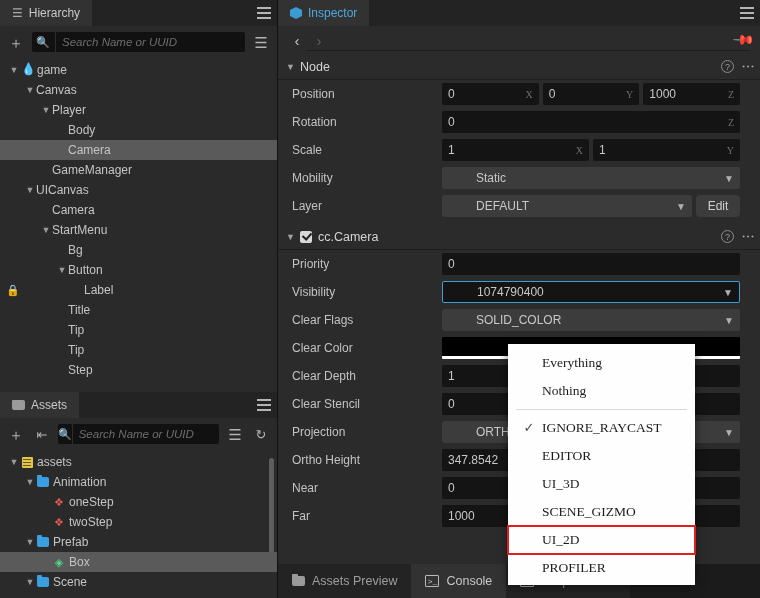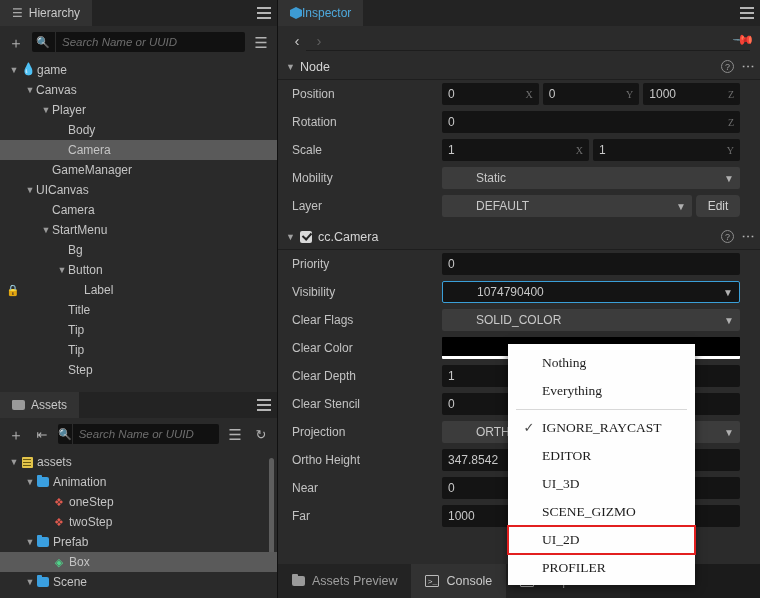--- a/index.html
+++ b/index.html
@@ -74,21 +74,21 @@
   .anim { color: #e05a4f; font-size: 11px; line-height: 1; }
   .prefab { color: #4fd48a; font-size: 11px; line-height: 1; }
 
   
   .vscroll { position: absolute; right: 3px; top: 8px; width: 5px; height: 104px;
              background: #5e5e5e; border-radius: 3px; }
 
   
   .right-col { flex: 1; height: 598px; display: flex; flex-direction: column; background: #2b2b2b; }
   .insp-tabbar { height: 26px; background: #1b1b1b; display: flex; flex: 0 0 26px; }
-  .insp-tab { display: flex; align-items: center; padding: 0 12px; background: #323232; }
+  .insp-tab { display: flex; align-items: center; gap: 6px; padding: 0 12px; background: #323232; }
   .insp-tab .tab-title { color: #4ea9dd; font-size: 12px; }
   .cube { width: 12px; height: 12px; background: #3d9bd4;
           clip-path: polygon(50% 0%, 100% 25%, 100% 75%, 50% 100%, 0% 75%, 0% 25%); }
 
   
   .nav-row { height: 28px; background: #2b2b2b; display: flex; align-items: center;
              padding: 0 8px; flex: 0 0 28px; position: relative; }
   .nav-arrow { width: 22px; text-align: center; font-size: 15px; color: #c9c9c9; }
   .nav-arrow.dim { color: #606060; }
   .nav-under { position: absolute; left: 28px; right: 10px; bottom: 3px; height: 1px; background: #1d1d1d; }
@@ -552,25 +552,25 @@
         <span class="cicon">☰</span>
         <span>Graph</span>
       </div>
       <div class="btab-end"></div>
       <div class="btab-fill"></div>
     </div>
 
   <div class="dropdown" id="visibility-dropdown">
       <div class="dd-item">
         <span class="ck"></span>
+        <span class="txt">Everything</span>
+      </div>
+      <div class="dd-item">
+        <span class="ck"></span>
         <span class="txt">Nothing</span>
-      </div>
-      <div class="dd-item">
-        <span class="ck"></span>
-        <span class="txt">Everything</span>
       </div>
       <div class="dd-sep"></div>
       <div class="dd-item">
         <span class="ck">✓</span>
         <span class="txt">IGNORE_RAYCAST</span>
       </div>
       <div class="dd-item">
         <span class="ck"></span>
         <span class="txt">EDITOR</span>
       </div>

